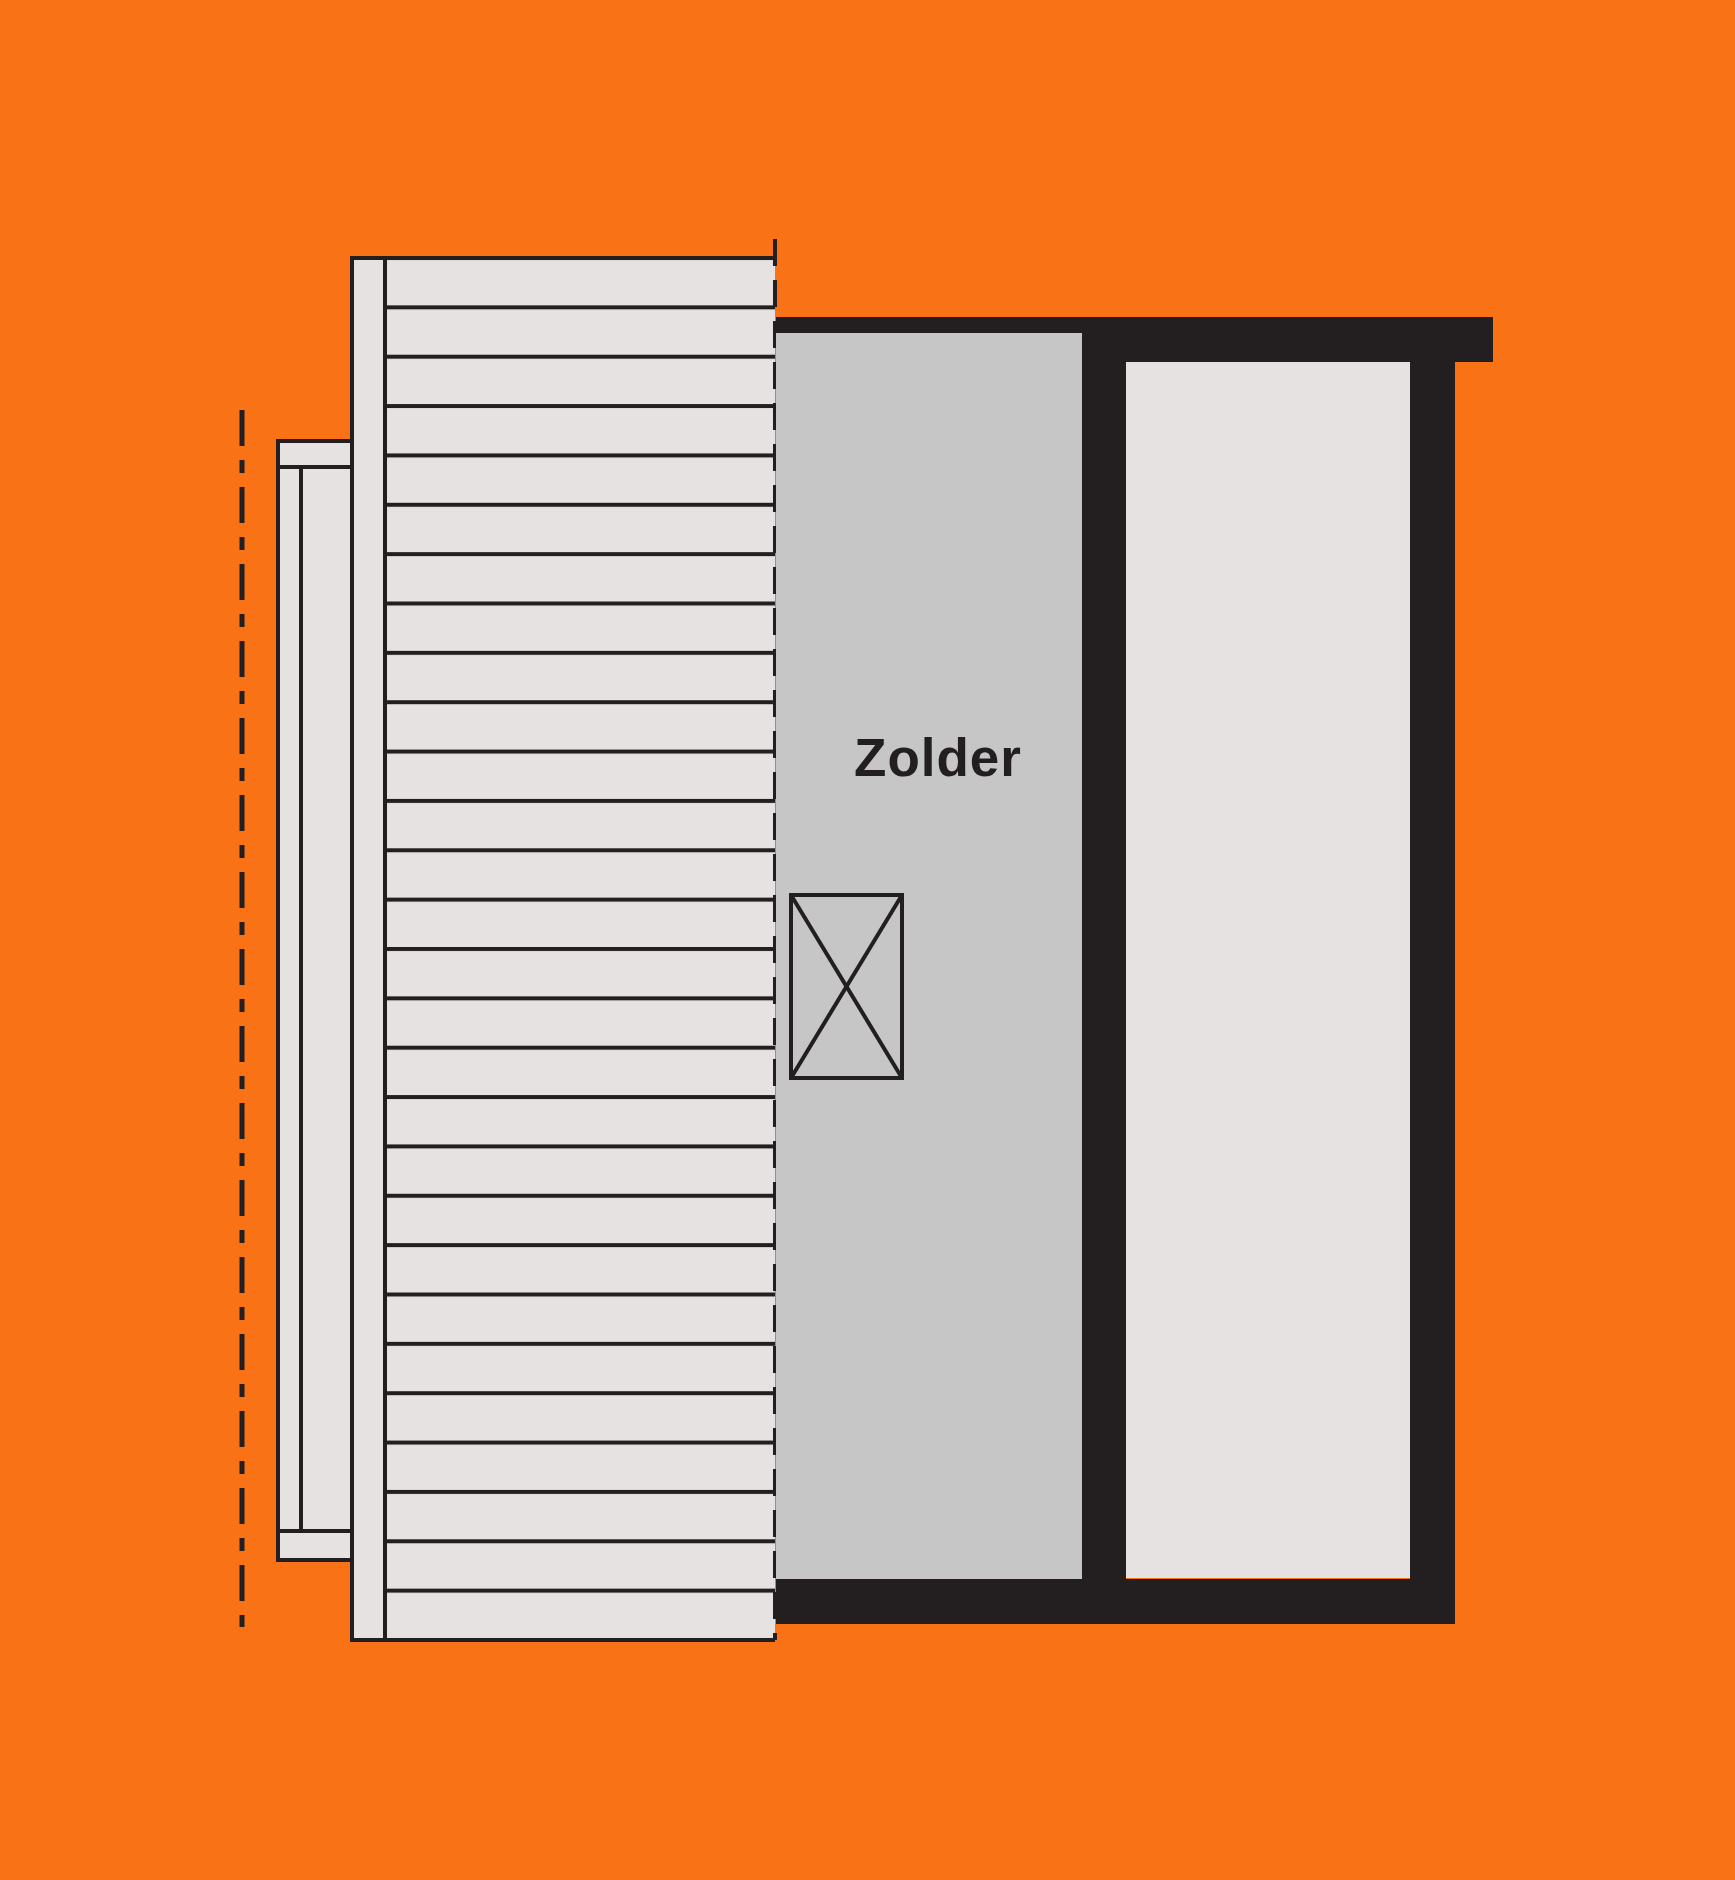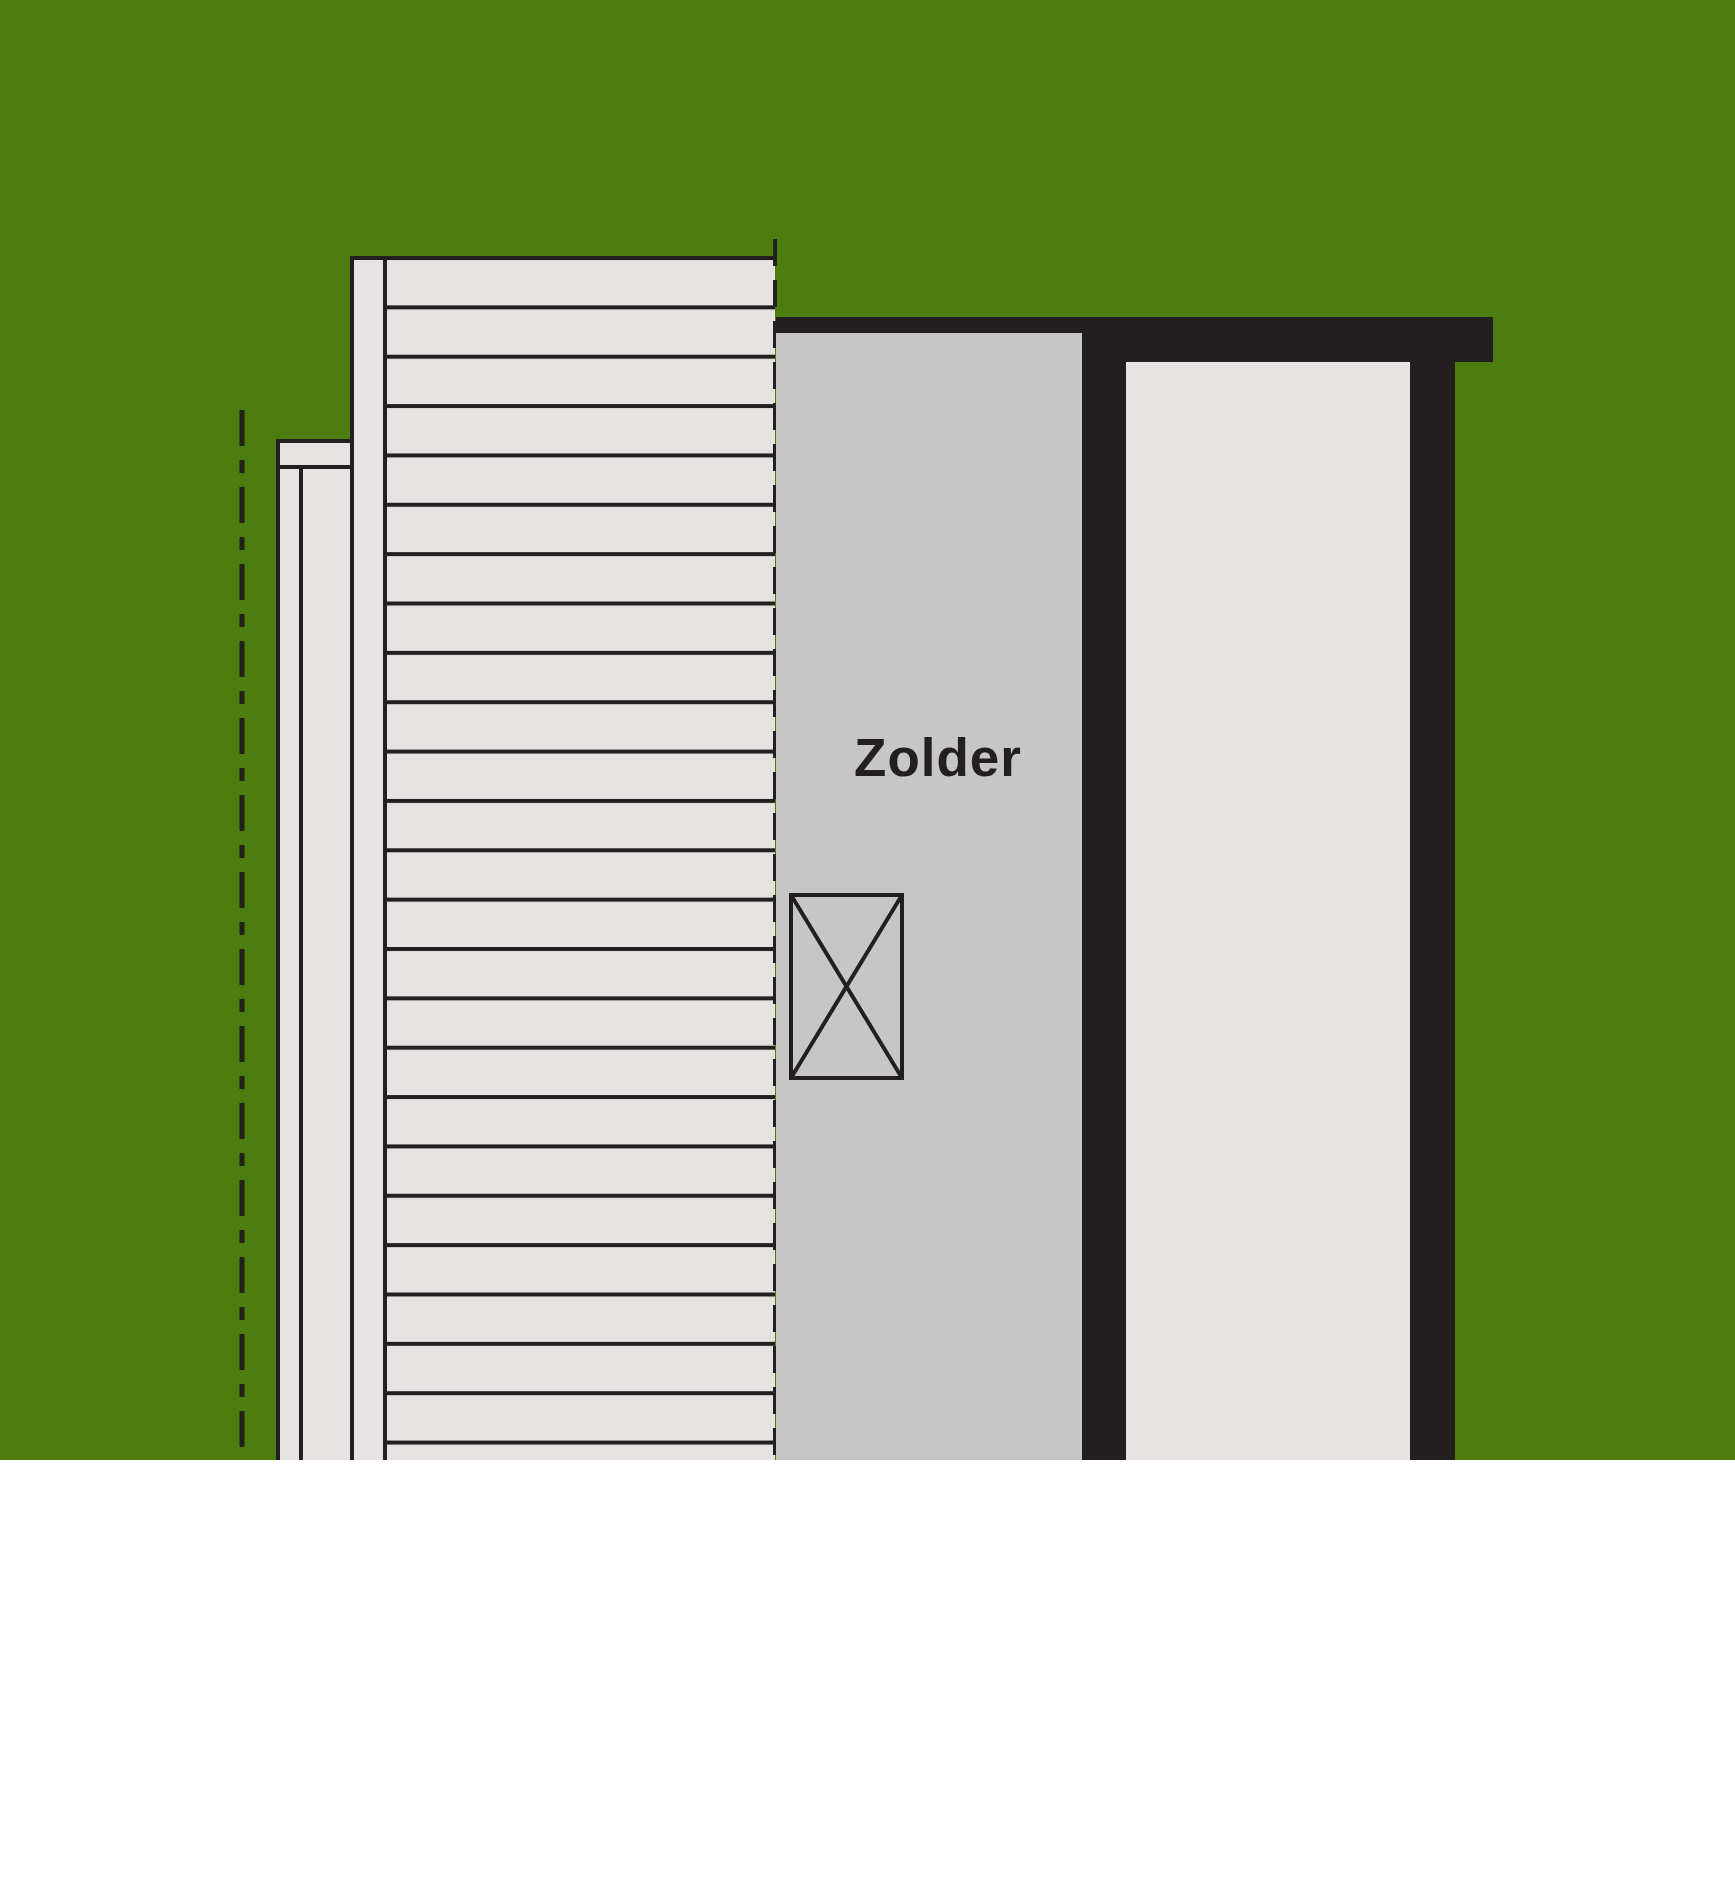--- a/index.html
+++ b/index.html
@@ -4,22 +4,22 @@
 <style>
   html, body {
     margin: 0;
     padding: 0;
     background: #ffffff;
     font-family: "Liberation Sans", sans-serif;
   }
   .page {
     position: relative;
     width: 1735px;
-    height: 1460px;
-    background: #4d7c0f;
+    height: 1880px;
+    background: #f97316;
     overflow: hidden;
   }
   svg.plan {
     display: block;
     width: 1735px;
     height: 1880px;
   }
   .outline {
     stroke: #231f20;
     stroke-width: 4;

